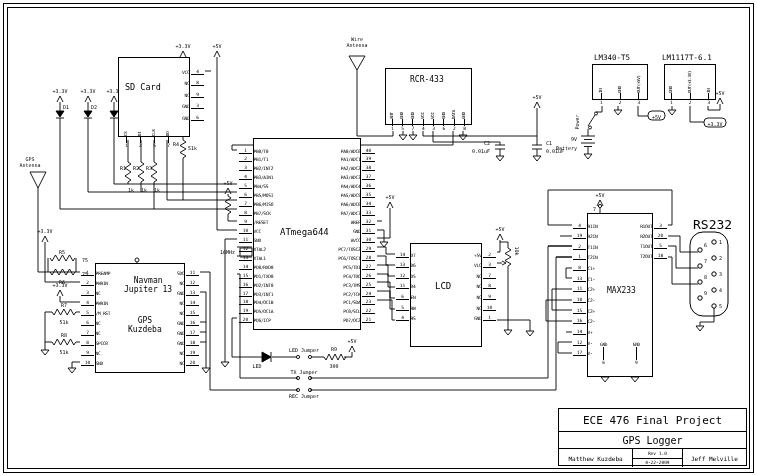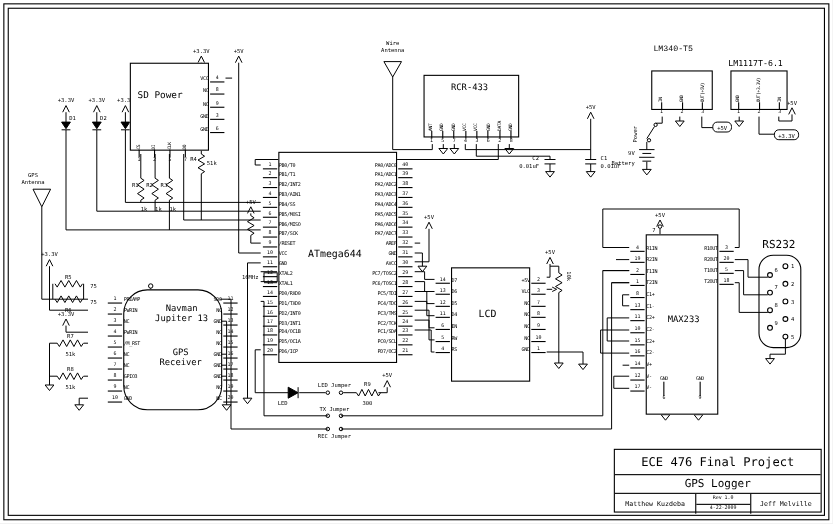--- a/index.html
+++ b/index.html
@@ -264,21 +264,21 @@
     <text x="719" y="292">4</text>
     <text x="719" y="308">5</text>
     <text x="704" y="247">6</text>
     <text x="704" y="263">7</text>
     <text x="704" y="279">8</text>
     <text x="704" y="295">9</text>
   </g>
 </svg>
 
 <div class="comp" style="left:118px;top:57px;width:72px;height:80px;">
-  <div class="ctitle" style="left:6px;top:24px;font-size:8.5px;">SD Power</div>
+  <div class="ctitle" style="left:6px;top:24px;font-size:8.5px;">SD Card</div>
   <div class="pins rightcol" style="top:11px;height:52px;">
         <div class="pin right">
           <span class="pl">VCC</span>
           <span class="pn">4</span>
         </div>
         <div class="pin right">
           <span class="pl">NC</span>
           <span class="pn">8</span>
         </div>
         <div class="pin right">
@@ -357,21 +357,21 @@
           <span class="pn">2</span>
         </div>
         <div class="pin bottom">
           <span class="pl">GND</span>
           <span class="stub"></span>
           <span class="pn">8</span>
         </div>
       </div>
 </div>
 
-<div class="tlabel" style="left:594px;top:41px;font-family:Liberation Mono, monospace;">LM340-T5</div>
+<div class="tlabel" style="left:594px;top:53px;">LM340-T5</div>
 <div class="comp" style="left:592px;top:64px;width:56px;height:36px;">
   <div class="pins botrow" style="left:6px;right:6px;top:4px;">
         <div class="pin bottom">
           <span class="pl">IN</span>
           <span class="stub"></span>
           <span class="pn">1</span>
         </div>
         <div class="pin bottom">
           <span class="pl">GND</span>
           <span class="stub"></span>
@@ -567,28 +567,28 @@
           <span class="pl">PC0/SCL</span>
           <span class="pn">22</span>
         </div>
         <div class="pin right">
           <span class="pl">PD7/OC2</span>
           <span class="pn">21</span>
         </div>
       </div>
 </div>
 
-<div class="comp" style="left:112px;top:263px;width:90px;height:110px;border-radius:22px;">
+<div class="comp" style="left:95px;top:263px;width:90px;height:110px;">
   <div class="gpstitle" style="left:28px;top:12px;">
     <div>Navman</div>
     <div>Jupiter 13</div>
   </div>
   <div class="gpstitle" style="left:32px;top:52px;">
     <div>GPS</div>
-    <div>Receiver</div>
+    <div>Kuzdeba</div>
   </div>
   <div class="pins leftcol" style="top:6px;height:96px;">
         <div class="pin left">
           <span class="pn">1</span>
           <span class="pl">PREAMP</span>
         </div>
         <div class="pin left">
           <span class="pn">2</span>
           <span class="pl">PWRIN</span>
         </div>
@@ -814,21 +814,21 @@
           <span class="pn">6</span>
         </div>
         <div class="pin bottomh">
           <span class="pl">GND</span>
           <span class="stub"></span>
           <span class="pn">9</span>
         </div>
       </div>
 </div>
 
-<div class="tlabel" style="left:693px;top:217px;font-size:10px;">RS232</div>
+<div class="tlabel" style="left:693px;top:217px;font-size:13px;">RS232</div>
 
 <div class="tb" style="left:558px;top:408px;width:189px;height:58px;">
   <div class="tb-row1">ECE 476 Final Project</div>
   <div class="tb-row2">GPS Logger</div>
   <div class="tb-row3">
     <div class="tb-c1">Matthew Kuzdeba</div>
     <div class="tb-c2">
       <div>Rev 1.0</div>
       <div>4-22-2009</div>
     </div>

